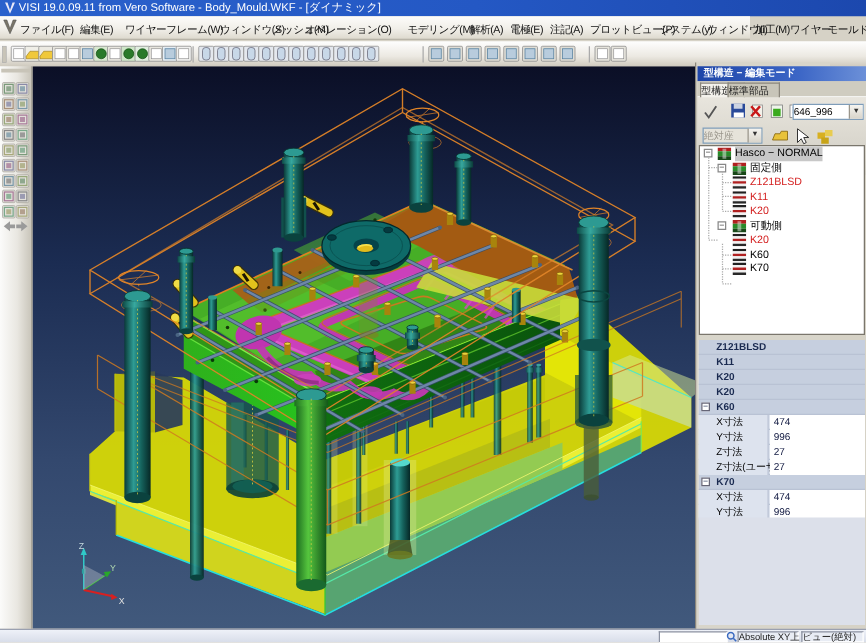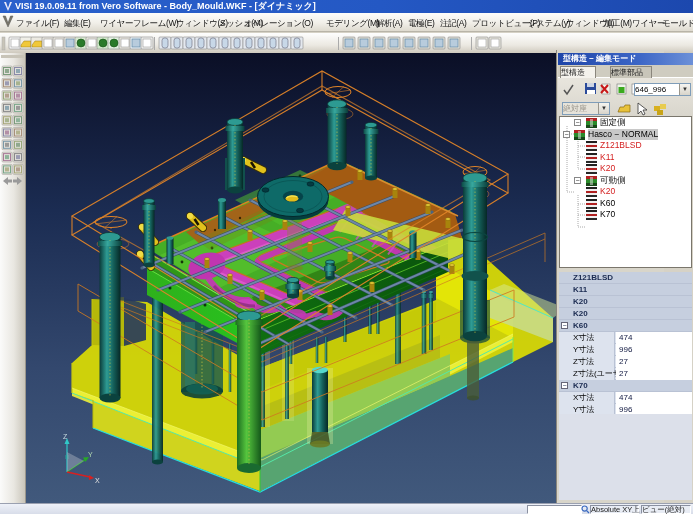--- a/index.html
+++ b/index.html
@@ -1,20 +1,20 @@
 <!DOCTYPE html>
 <html><head><meta charset="utf-8">
 <style>
 *{margin:0;padding:0;box-sizing:border-box}
 html,body{width:693px;height:514px;overflow:hidden;font-family:"Liberation Sans",sans-serif}
 #app{position:relative;width:693px;height:514px;background:#d6d2c6}
-.titlebar{position:absolute;left:0;top:0;width:693px;height:13px;background:linear-gradient(90deg,#2a61cc 0%,#2458c4 55%,#1c48ae 100%);color:#fff;font-size:9px;font-weight:bold;line-height:13px;white-space:nowrap}
+.titlebar{position:absolute;left:0;top:0;width:693px;height:13px;background:linear-gradient(90deg,#2a61cc 0%,#2458c4 55%,#1c48ae 100%);color:#fff;font-size:9px;font-weight:normal;line-height:13px;white-space:nowrap}
 .titlebar .txt{position:absolute;left:15px;top:0}
 .vlogo{position:absolute;left:3px;top:1px;width:10px;height:11px}
-.menubar{position:absolute;left:0;top:13px;width:693px;height:19px;background:linear-gradient(180deg,#fdfcfa 0%,#f1efe9 55%,#dedacf 100%);border-bottom:1px solid #b8b4a8;font-size:8.5px;letter-spacing:-0.4px;color:#111;white-space:nowrap}
+.menubar{position:absolute;left:0;top:13px;width:600px;height:19px;background:linear-gradient(180deg,#fdfcfa 0%,#f1efe9 55%,#dedacf 100%);border-bottom:1px solid #b8b4a8;font-size:8.5px;letter-spacing:-0.4px;color:#111;white-space:nowrap}
 .menubar span{position:absolute;top:5px}
 .mlogo{position:absolute;left:2px;top:2px;width:12px;height:13px}
 .toolbar{position:absolute;left:0;top:33px;width:693px;height:20px;background:linear-gradient(180deg,#fefefe 0%,#ece9e2 60%,#cfcabe 100%)}
 .leftbar{position:absolute;left:0;top:53px;width:26px;height:450px;background:linear-gradient(90deg,#fbfbfa 0%,#e9e7e1 55%,#c9c5ba 100%);border-right:1px solid #9a968c}
 .viewport{position:absolute;left:26px;top:53px;width:530px;height:450px}
 .rightpanel{position:absolute;left:556px;top:50px;width:108px;height:453px;background:#d8d5ca;border-left:1px solid #8a867c}
 .rp-head{position:absolute;left:1px;top:3px;width:135px;height:12px;background:linear-gradient(90deg,#1e45a8,#3c66c6 60%,#6c90d8);color:#fff;font-size:8px;font-weight:bold;line-height:12px;padding-left:5px}
 .rp-tabs{position:absolute;left:1px;top:15px;width:135px;height:13px;background:#cfccc0;border-bottom:1px solid #fff}
 .rp-tab{position:absolute;top:1px;height:12px;font-size:8px;line-height:12px;text-align:left;border:1px solid #8a867c;border-bottom:none;background:#c8c5b9;color:#222}
 .rp-tab.active{background:#f4f2ec;font-weight:normal}
@@ -657,21 +657,21 @@
 <path d="M67,472 L84,461 L67,452 Z" fill="#aab4c2" opacity="0.45"></path>
 <text x="63" y="439" fill="#c8dce0">Z</text>
 <text x="95" y="483" fill="#e0e0e0">X</text>
 <text x="88" y="457" fill="#b0d8b0">Y</text>
 </g>
 </svg></div>
 <div class="rightpanel">
  <div class="rp-head">型構造 − 編集モード</div>
  <div class="rp-tabs">
    <div class="rp-tab active" style="left:2px;width:36px">型構造</div>
-   <div class="rp-tab" style="left:52px;width:42px">標準部品</div>
+   <div class="rp-tab" style="left:24px;width:42px">標準部品</div>
  </div>
  <div class="rp-tools" id="rptools">
    <svg style="position:absolute;left:0;top:2px" width="135" height="20" viewBox="0 0 135 20">
      <path d="M6 10 l3 4 l6 -9" stroke="#555" stroke-width="1.5" fill="none"></path>
      <g transform="translate(27,3)">
             <rect width="11" height="11" fill="#2a4a9a"></rect>
             <rect x="2" y="0" width="7" height="4" fill="#cdd4e2"></rect>
             <rect x="2" y="7" width="8" height="4" fill="#fff"></rect>
           </g>
      <g transform="translate(42,3)">
@@ -713,38 +713,38 @@
             <line x1="18" y1="29" x2="26" y2="29"></line>
             <line x1="18" y1="40" x2="26" y2="40"></line>
             <line x1="18" y1="52" x2="26" y2="52"></line>
             <line x1="18" y1="78" x2="18" y2="110"></line>
             <line x1="18" y1="87" x2="26" y2="87"></line>
             <line x1="18" y1="98" x2="26" y2="98"></line>
             <line x1="18" y1="110" x2="26" y2="110"></line>
           </g>
         </svg>
         <div class="ti">
+          <span style="position:absolute;left:3px;top:2px;width:7px;height:7px;border:1px solid #888;background:#fff;font-size:7px;line-height:5px;text-align:center;color:#333">−</span>
+          <svg style="position:absolute;left:14px;top:1px" width="11" height="10" viewBox="0 0 11 10">
+            <rect x="0" y="0" width="11" height="3" fill="#b02020"></rect>
+            <rect x="0" y="3" width="11" height="4" fill="#2a8a2a"></rect>
+            <rect x="0" y="7" width="11" height="3" fill="#184818"></rect>
+            <rect x="4" y="1" width="3" height="8" fill="#e8e8e8" opacity=".5"></rect>
+          </svg>
+          <span style="position:absolute;left:28px;background:#c8c8c8">Hasco − NORMAL</span>
+        </div>
+        <div class="ti">
           <span style="position:absolute;left:14px;top:2px;width:7px;height:7px;border:1px solid #888;background:#fff;font-size:7px;line-height:5px;text-align:center;color:#333">−</span>
           <svg style="position:absolute;left:26px;top:1px" width="11" height="10" viewBox="0 0 11 10">
             <rect x="0" y="0" width="11" height="3" fill="#b02020"></rect>
             <rect x="0" y="3" width="11" height="4" fill="#2a8a2a"></rect>
             <rect x="0" y="7" width="11" height="3" fill="#184818"></rect>
             <rect x="4" y="1" width="3" height="8" fill="#e8e8e8" opacity=".5"></rect>
           </svg>
           <span style="position:absolute;left:40px">固定側</span>
-        </div>
-        <div class="ti">
-          <span style="position:absolute;left:3px;top:2px;width:7px;height:7px;border:1px solid #888;background:#fff;font-size:7px;line-height:5px;text-align:center;color:#333">−</span>
-          <svg style="position:absolute;left:14px;top:1px" width="11" height="10" viewBox="0 0 11 10">
-            <rect x="0" y="0" width="11" height="3" fill="#b02020"></rect>
-            <rect x="0" y="3" width="11" height="4" fill="#2a8a2a"></rect>
-            <rect x="0" y="7" width="11" height="3" fill="#184818"></rect>
-            <rect x="4" y="1" width="3" height="8" fill="#e8e8e8" opacity=".5"></rect>
-          </svg>
-          <span style="position:absolute;left:28px;background:#c8c8c8">Hasco − NORMAL</span>
         </div>
         <div class="ti">
           <svg style="position:absolute;left:26px;top:1px" width="11" height="10" viewBox="0 0 11 10">
             <rect x="0" y="0" width="11" height="2" fill="#202020"></rect>
             <rect x="0" y="2" width="11" height="2" fill="#f0f0f0"></rect>
             <rect x="0" y="4" width="11" height="2" fill="#b02020"></rect>
             <rect x="0" y="6" width="11" height="2" fill="#f0f0f0"></rect>
             <rect x="0" y="8" width="11" height="2" fill="#282828"></rect>
           </svg>
           <span style="position:absolute;left:40px" class="red">Z121BLSD</span>

